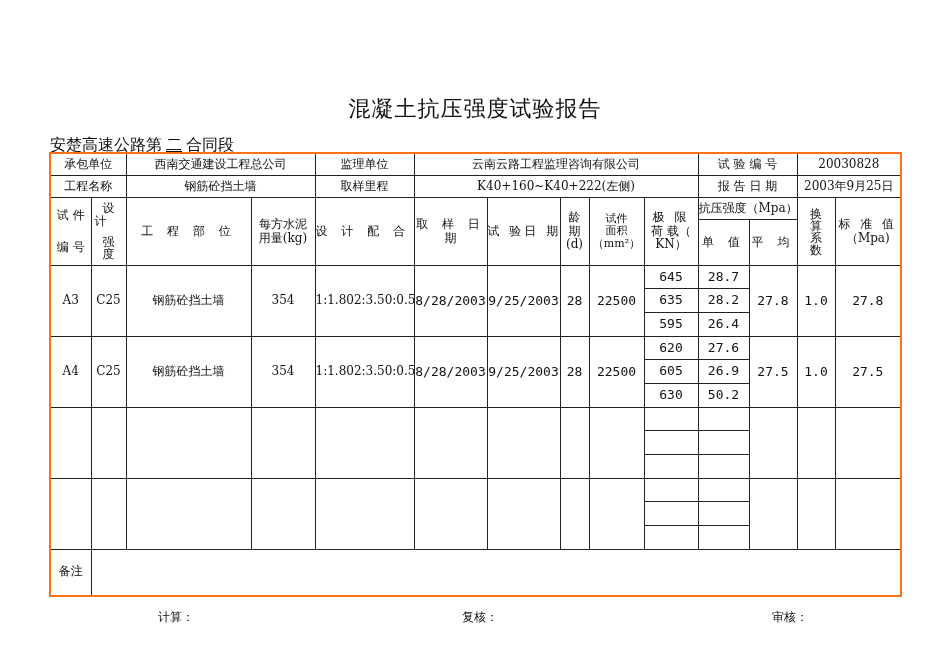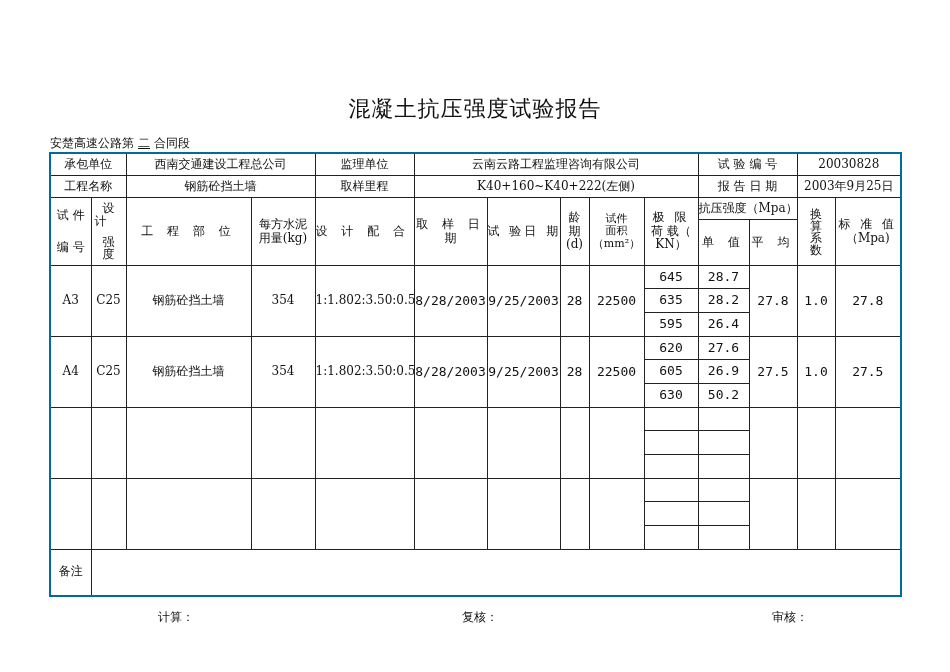--- a/index.html
+++ b/index.html
@@ -1,26 +1,26 @@
 <!DOCTYPE html>
 <html><head>
 <meta charset="utf-8">
 <style>
   html, body { margin:0; padding:0; background:#ffffff; }
   body { width:950px; height:672px; position:relative; overflow:hidden;
          font-family:"DejaVu Serif","Liberation Serif",serif; color:#111; }
   .title { position:absolute; left:0; width:950px; top:94px; text-align:center;
            font-size:22px; letter-spacing:1px; }
-  .section { position:absolute; left:50px; top:135px; font-size:12px; }
+  .section { position:absolute; left:50px; top:135px; font-size:16px; }
   .section .u { text-decoration:underline; padding:0 4px; }
   table.rep { position:absolute; left:49px; top:152px; border-collapse:collapse;
               table-layout:fixed; width:852px; font-size:12px; }
   table.rep td { border:1px solid #222; text-align:center; vertical-align:middle;
                  padding:0; line-height:1.15; overflow:hidden; white-space:nowrap; }
-  table.rep { border:2px solid #0369a1; }
+  table.rep { border:2px solid #f97316; }
   .sp { letter-spacing:5px; }
   .sp2 { letter-spacing:3px; }
   .mono { font-family:"DejaVu Sans Mono","Liberation Mono",monospace; font-size:13px; }
   .hdr td { height:21px; }
   .footer { position:absolute; top:609px; font-size:12px; }
 </style>
 </head>
 <body>
 
 <div class="title">混凝土抗压强度试验报告</div>

